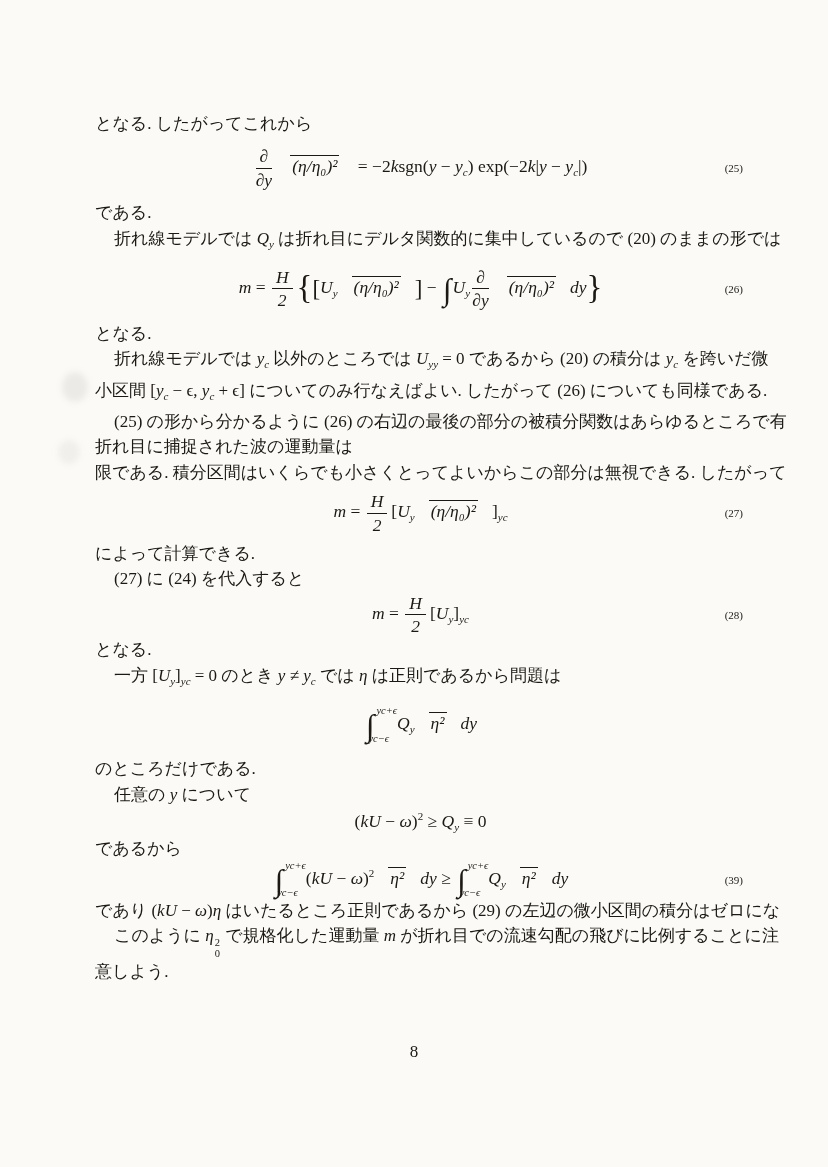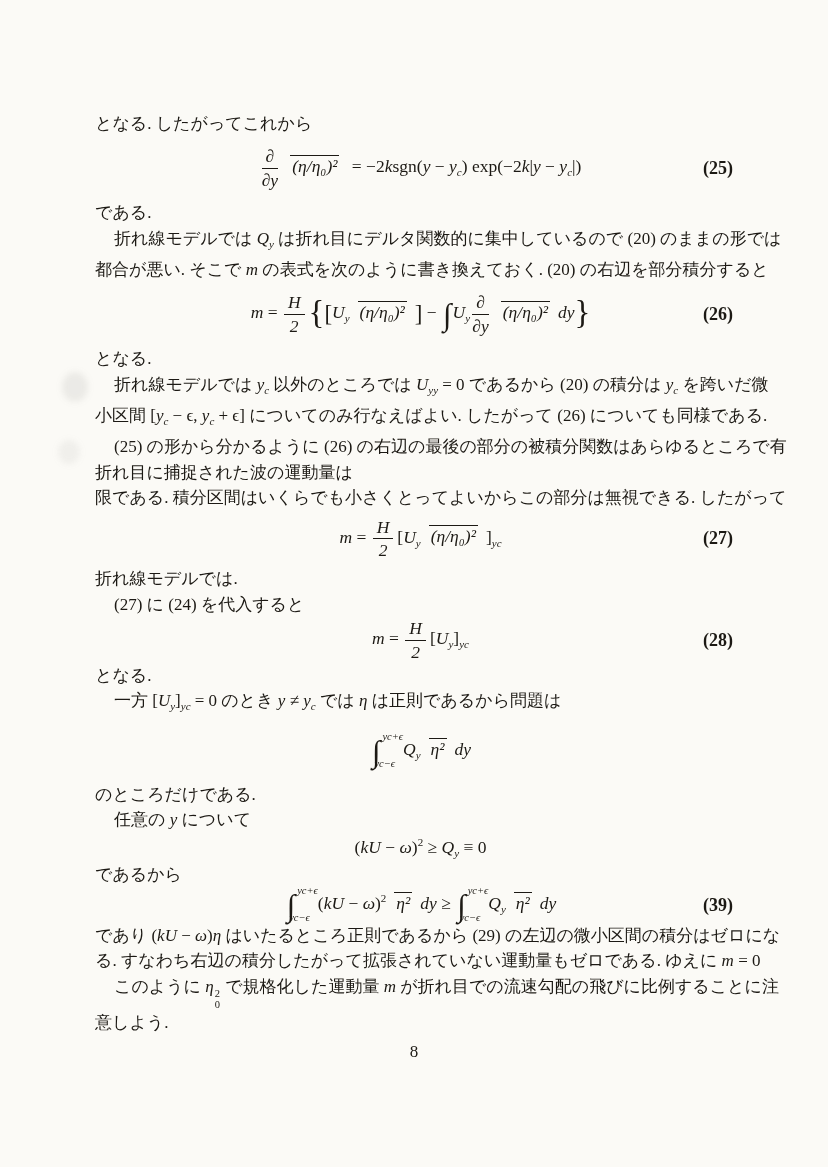--- a/index.html
+++ b/index.html
@@ -21,27 +21,27 @@
 
   .eqrow { position: relative; text-align: center; padding: 2px 0; }
   .eq-m9   { margin: 9px 0; }
   .eq-m5   { margin: 5px 0; }
   .eq-m0   { margin: 0; }
   .eq-m10  { margin: 10px 0; }
   .eq-m1   { margin: 1px 0; }
   .eq-mneg { margin: -3px 0; }
 
   .eqmath { display: inline-block; font-size: 17.5px; white-space: nowrap; }
-  .eqnum  { position: absolute; right: 13px; top: 50%; transform: translateY(-50%); font-size: 18px; font-weight: bold; }
+  .eqnum  { position: absolute; right: 3px; top: 50%; transform: translateY(-50%); font-size: 11px; }
 
   .tk-i, .tk-sub, .tk-hi, .tk-lo { font-style: italic; }
   .tk-sub { font-size: 11px; vertical-align: -4px; }
   .tk-sup { font-size: 11px; vertical-align: 7px; }
   .tk-ov  { display: inline-block; font-style: italic; border-top: 1.4px solid var(--ink);
-            padding: 1px 2px 0; line-height: 1.12; margin: 0 8px; text-align: center; }
+            padding: 1px 2px 0; line-height: 1.12; margin: 0 14px; text-align: center; }
   .tk-frac  { display: inline-block; vertical-align: middle; text-align: center; margin: 0 4px 0 2px; }
   .tk-numer { display: block; font-style: italic; line-height: 1.05; padding: 0 4px 2px;
               border-bottom: 1.4px solid var(--ink); }
   .tk-denom { display: block; font-style: italic; line-height: 1.05; padding-top: 2px; }
   .tk-mid { font-size: 23px; vertical-align: -3px; }
   .tk-big { font-size: 33px; vertical-align: -5px; font-weight: 300; }
   .tk-int { font-size: 31px; vertical-align: -7px; margin: 0 1px 0 2px; }
   .tk-lim { display: inline-flex; flex-direction: column; justify-content: space-between;
             height: 38px; font-size: 10.5px; line-height: 1; vertical-align: middle;
             margin: 0 4px 0 -3px; }
@@ -67,40 +67,39 @@
   <div class="content">
     <div class="line"><span class="tk-j">となる. したがってこれから</span></div>
 
     <div class="eqrow eq-m9">
       <span class="eqmath"><span class="tk-frac"><span class="tk-numer">∂</span><span class="tk-denom">∂y</span></span><span class="tk-ov">(η/η₀)²</span><span class="tk-t"> = −2</span><span class="tk-i">k</span><span class="tk-t">sgn(</span><span class="tk-i">y</span><span class="tk-t"> − </span><span class="tk-i">y</span><span class="tk-sub">c</span><span class="tk-t">) exp(−2</span><span class="tk-i">k</span><span class="tk-t">|</span><span class="tk-i">y</span><span class="tk-t"> − </span><span class="tk-i">y</span><span class="tk-sub">c</span><span class="tk-t">|)</span></span>
       <span class="eqnum">(25)</span>
     </div>
 
     <div class="line"><span class="tk-j">である.</span></div>
     <div class="line indent"><span class="tk-j">折れ線モデルでは </span><span class="tk-i">Q</span><span class="tk-sub">y</span><span class="tk-j"> は折れ目にデルタ関数的に集中しているので (20) のままの形では</span></div>
-    <div class="line"><span class="tk-j">都合が悪い. そこで </span><span class="tk-i">m</span><span class="tk-j"> の表式を次のように書き換えておく. (20) の右辺を部分積分すると</span></div>
 
     <div class="eqrow eq-m9">
       <span class="eqmath"><span class="tk-i">m</span><span class="tk-t"> = </span><span class="tk-frac"><span class="tk-numer">H</span><span class="tk-denom">2</span></span><span class="tk-big">{</span><span class="tk-mid">[</span><span class="tk-i">U</span><span class="tk-sub">y</span><span class="tk-ov">(η/η₀)²</span><span class="tk-mid">]</span><span class="tk-t"> − </span><span class="tk-int">∫</span><span class="tk-i">U</span><span class="tk-sub">y</span><span class="tk-frac"><span class="tk-numer">∂</span><span class="tk-denom">∂y</span></span><span class="tk-ov">(η/η₀)²</span><span class="tk-i">dy</span><span class="tk-big">}</span></span>
       <span class="eqnum">(26)</span>
     </div>
 
     <div class="line"><span class="tk-j">となる.</span></div>
     <div class="line indent"><span class="tk-j">折れ線モデルでは </span><span class="tk-i">y</span><span class="tk-sub">c</span><span class="tk-j"> 以外のところでは </span><span class="tk-i">U</span><span class="tk-sub">yy</span><span class="tk-j"> = 0 であるから (20) の積分は </span><span class="tk-i">y</span><span class="tk-sub">c</span><span class="tk-j"> を跨いだ微</span></div>
     <div class="line"><span class="tk-j">小区間 [</span><span class="tk-i">y</span><span class="tk-sub">c</span><span class="tk-j"> − ϵ, </span><span class="tk-i">y</span><span class="tk-sub">c</span><span class="tk-j"> + ϵ] についてのみ行なえばよい. したがって (26) についても同様である.</span></div>
     <div class="line indent"><span class="tk-j">(25) の形から分かるように (26) の右辺の最後の部分の被積分関数はあらゆるところで有</span></div>
     <div class="line"><span class="tk-j">折れ目に捕捉された波の運動量は</span></div>
     <div class="line"><span class="tk-j">限である. 積分区間はいくらでも小さくとってよいからこの部分は無視できる. したがって</span></div>
 
     <div class="eqrow eq-m5">
       <span class="eqmath"><span class="tk-i">m</span><span class="tk-t"> = </span><span class="tk-frac"><span class="tk-numer">H</span><span class="tk-denom">2</span></span><span class="tk-t">[</span><span class="tk-i">U</span><span class="tk-sub">y</span><span class="tk-ov">(η/η₀)²</span><span class="tk-t">]</span><span class="tk-sub">yc</span></span>
       <span class="eqnum">(27)</span>
     </div>
 
-    <div class="line"><span class="tk-j">折れ線モデルでは.</span></div>
+    <div class="line"><span class="tk-j">によって計算できる.</span></div>
     <div class="line indent"><span class="tk-j">(27) に (24) を代入すると</span></div>
 
     <div class="eqrow eq-m0">
       <span class="eqmath"><span class="tk-i">m</span><span class="tk-t"> = </span><span class="tk-frac"><span class="tk-numer">H</span><span class="tk-denom">2</span></span><span class="tk-t">[</span><span class="tk-i">U</span><span class="tk-sub">y</span><span class="tk-t">]</span><span class="tk-sub">yc</span></span>
       <span class="eqnum">(28)</span>
     </div>
 
     <div class="line"><span class="tk-j">となる.</span></div>
     <div class="line indent"><span class="tk-j">一方 [</span><span class="tk-i">U</span><span class="tk-sub">y</span><span class="tk-j">]</span><span class="tk-sub">yc</span><span class="tk-j"> = 0 のとき </span><span class="tk-i">y</span><span class="tk-j"> ≠ </span><span class="tk-i">y</span><span class="tk-sub">c</span><span class="tk-j"> では </span><span class="tk-i">η</span><span class="tk-j"> は正則であるから問題は</span></div>
 
@@ -125,21 +124,20 @@
             <span class="tk-hi">yc+ϵ</span>
             <span class="tk-lo">yc−ϵ</span>
           </span><span class="tk-t">(</span><span class="tk-i">kU</span><span class="tk-t"> − </span><span class="tk-i">ω</span><span class="tk-t">)</span><span class="tk-sup">2</span><span class="tk-ov">η²</span><span class="tk-i">dy</span><span class="tk-t"> ≥ </span><span class="tk-int">∫</span><span class="tk-lim">
             <span class="tk-hi">yc+ϵ</span>
             <span class="tk-lo">yc−ϵ</span>
           </span><span class="tk-i">Q</span><span class="tk-sub">y</span><span class="tk-ov">η²</span><span class="tk-i">dy</span></span>
       <span class="eqnum">(39)</span>
     </div>
 
     <div class="line"><span class="tk-j">であり (</span><span class="tk-i">kU</span><span class="tk-j"> − </span><span class="tk-i">ω</span><span class="tk-j">)</span><span class="tk-i">η</span><span class="tk-j"> はいたるところ正則であるから (29) の左辺の微小区間の積分はゼロにな</span></div>
-    <div class="line"><span class="tk-j">る. すなわち右辺の積分したがって拡張されていない運動量もゼロである. ゆえに </span><span class="tk-i">m</span><span class="tk-j"> = 0</span></div>
     <div class="line indent"><span class="tk-j">このように </span><span class="tk-i">η</span><span class="tk-stk">
           <span class="tk-shi">2</span>
           <span class="tk-slo">0</span>
         </span><span class="tk-j"> で規格化した運動量 </span><span class="tk-i">m</span><span class="tk-j"> が折れ目での流速勾配の飛びに比例することに注</span></div>
     <div class="line"><span class="tk-j">意しよう.</span></div>
   </div>
 
   <div class="pagenum">8</div>
 </div>
 

